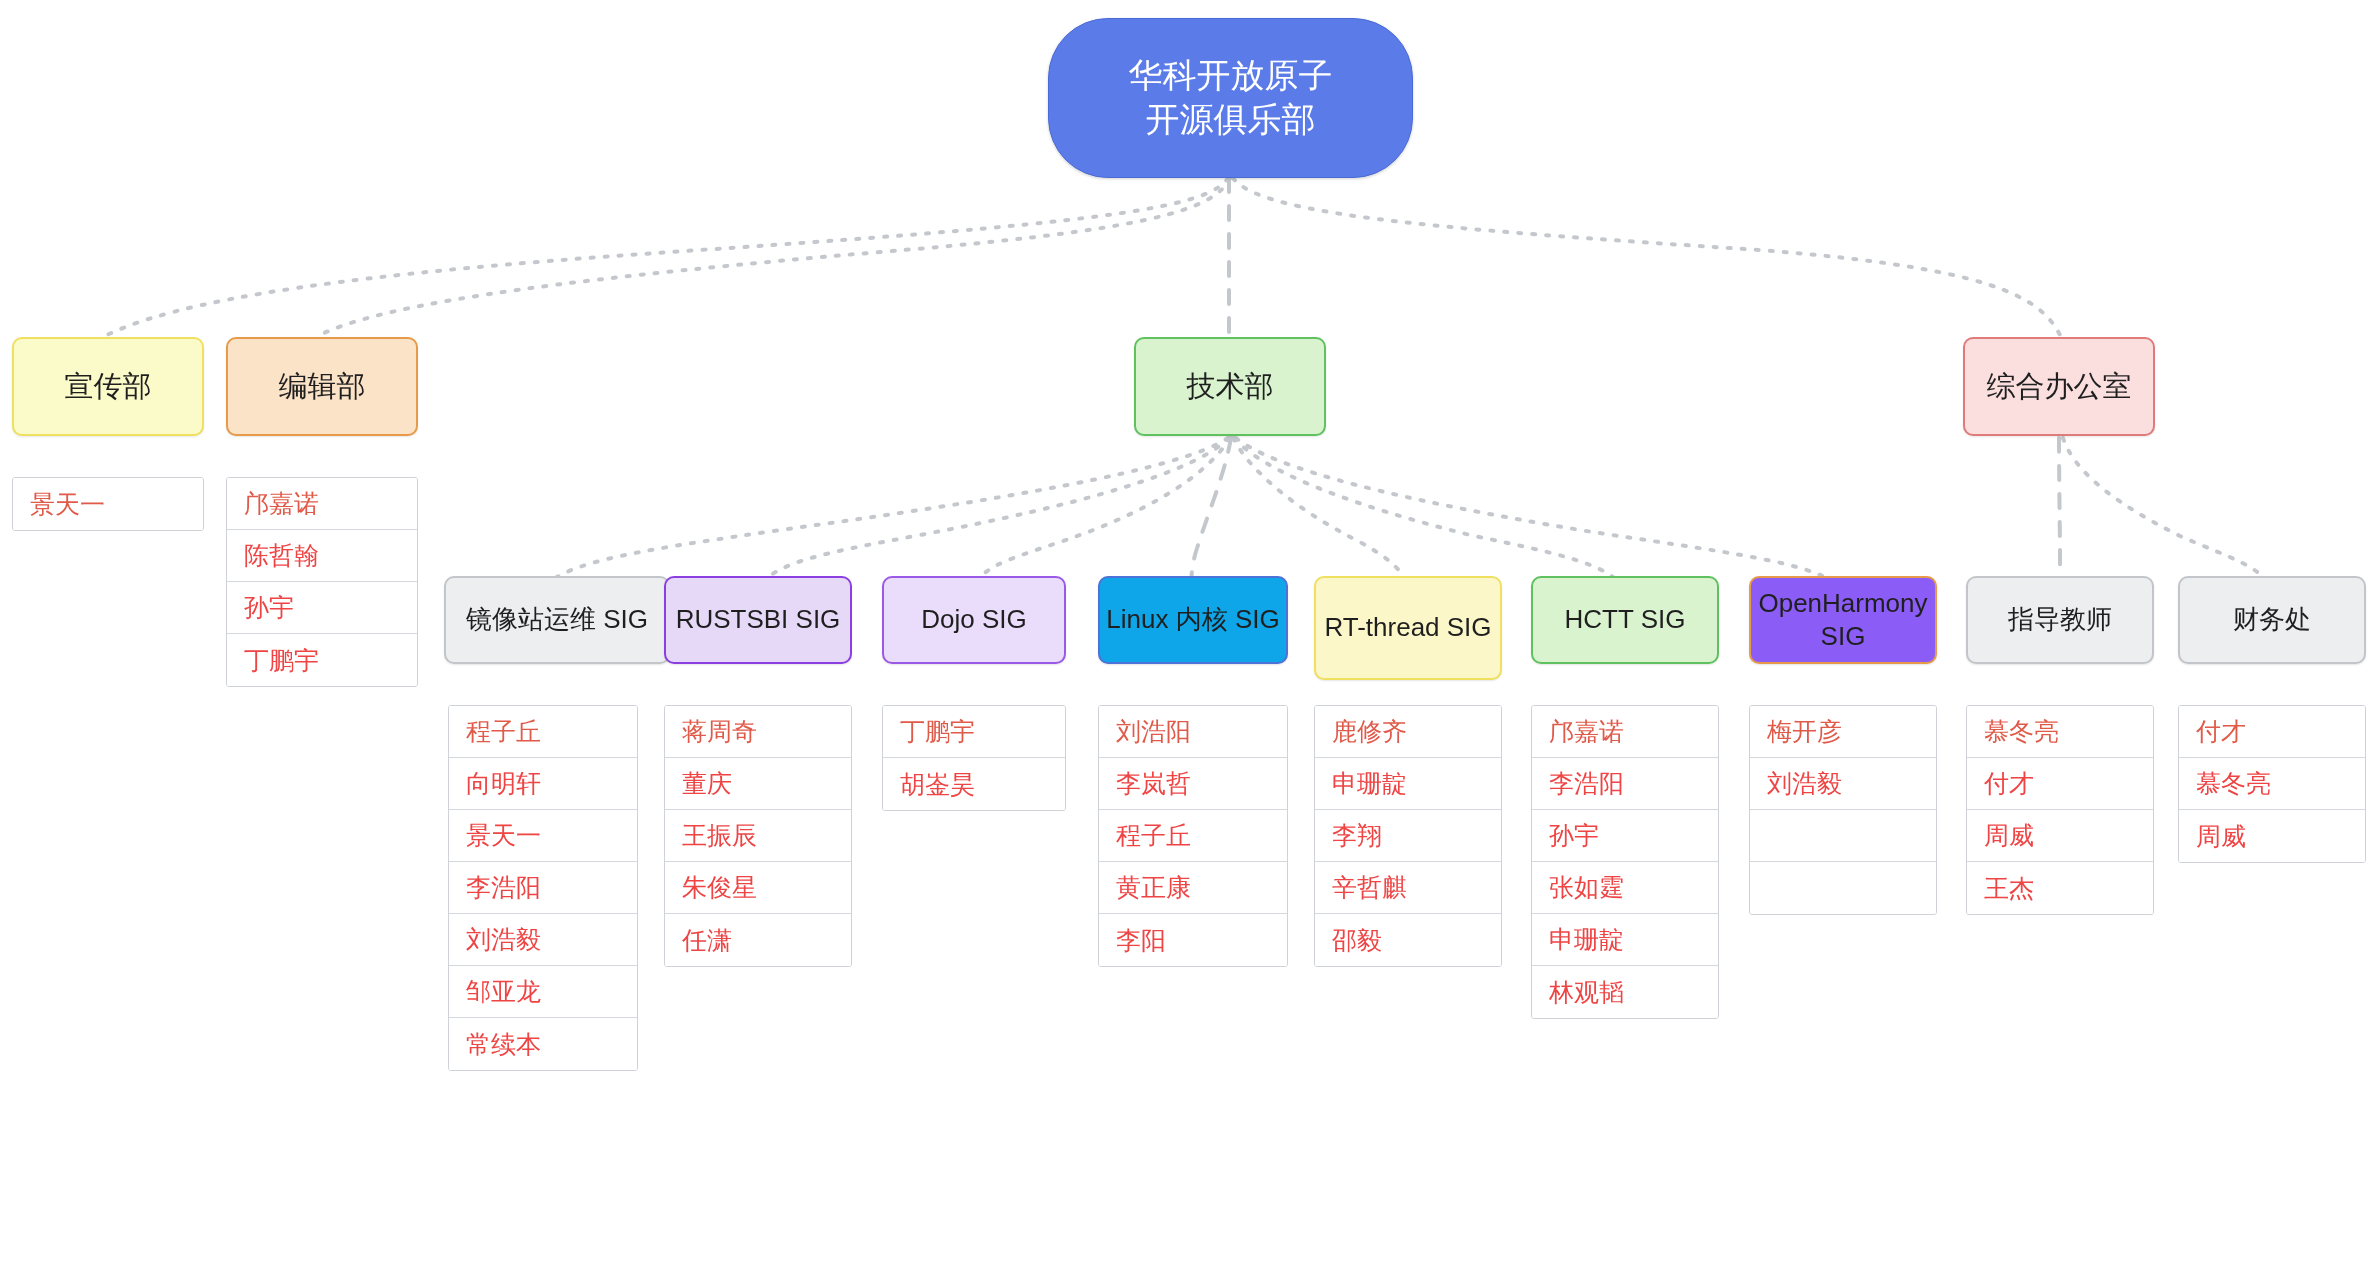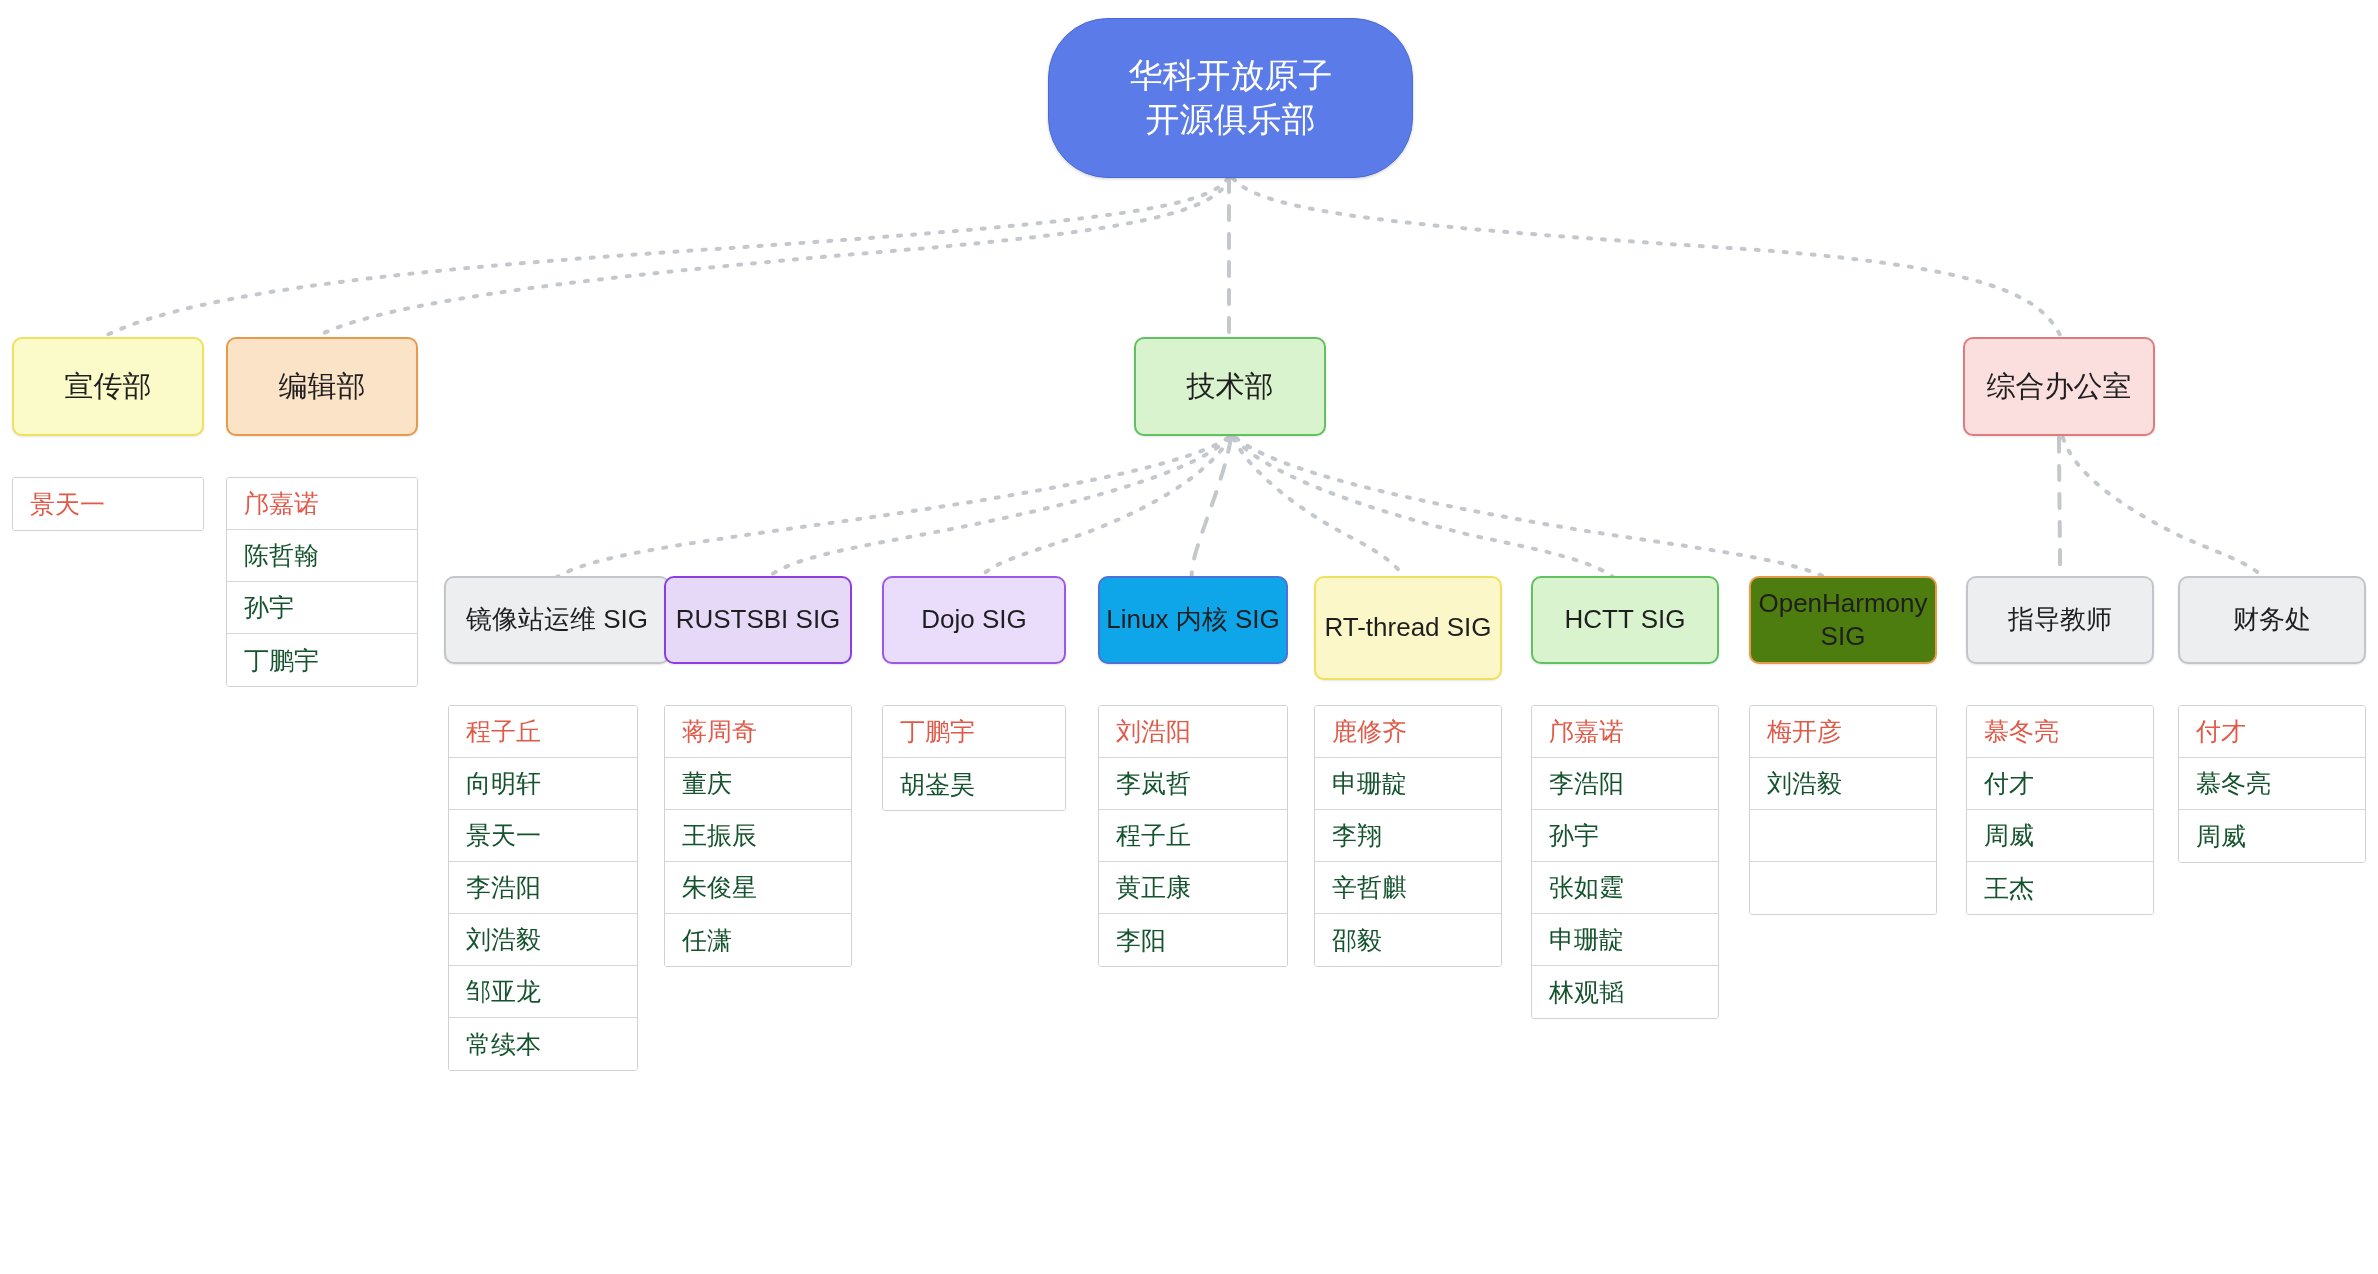--- a/index.html
+++ b/index.html
@@ -61,40 +61,40 @@
   .c-yellow  { background:#fbfbc9; border-color:#efe15f; }
   .c-orange  { background:#fbe3c8; border-color:#e79a4a; }
   .c-green   { background:#d8f3ce; border-color:#5fc25f; }
   .c-pink    { background:#fbdfdf; border-color:#e07b7b; }
   .c-gray    { background:#eceef0; border-color:#c2c6cb; }
   .c-purple  { background:#e6d9f8; border-color:#8b3fe0; }
   .c-purple2 { background:#eadcfb; border-color:#9b59e8; }
   .c-blue    { background:#0ea5e9; border-color:#4d72d8; }
   .c-yellow2 { background:#fbf7c9; border-color:#efe15f; }
   .c-green2  { background:#d8f3ce; border-color:#5fc25f; }
-  .c-orange2 { background:#4d7c0f; border-color:#e79a4a; }
+  .c-orange2 { background:#8b5cf6; border-color:#e79a4a; }
 
   
   .member-table {
     position: absolute;
     box-sizing: border-box;
     border: 1px solid #cfd3d8;
     border-radius: 3px;
     background: #ffffff;
     z-index: 2;
     overflow: hidden;
   }
   .member-row {
     box-sizing: border-box;
     height: 52px;
     display: flex;
     align-items: center;
     padding-left: 17px;
     font-size: 25px;
-    color: #14532d;
+    color: #ef4444;
     border-bottom: 1px solid #d5d9de;
     background: #ffffff;
     white-space: nowrap;
   }
   .member-row:last-child { border-bottom: none; }
   .member-row.lead { color: #e05a4a; }
   .member-row.empty { color: transparent; }
 </style>
 </head>
 <body>

